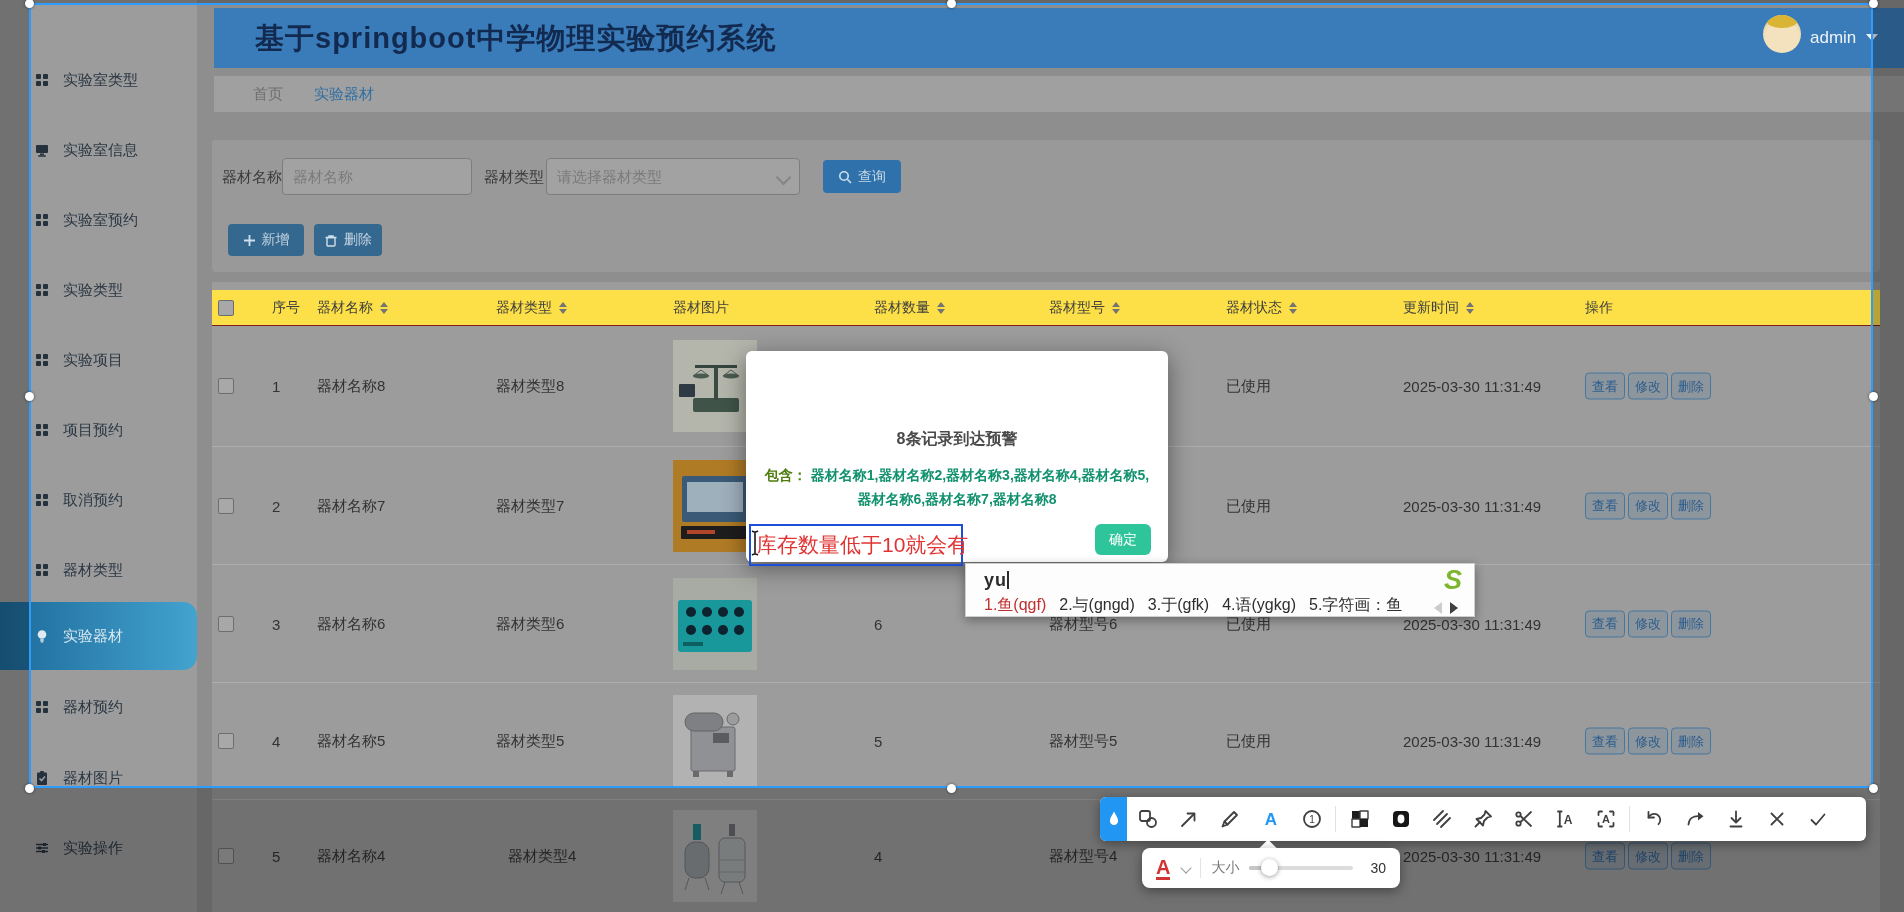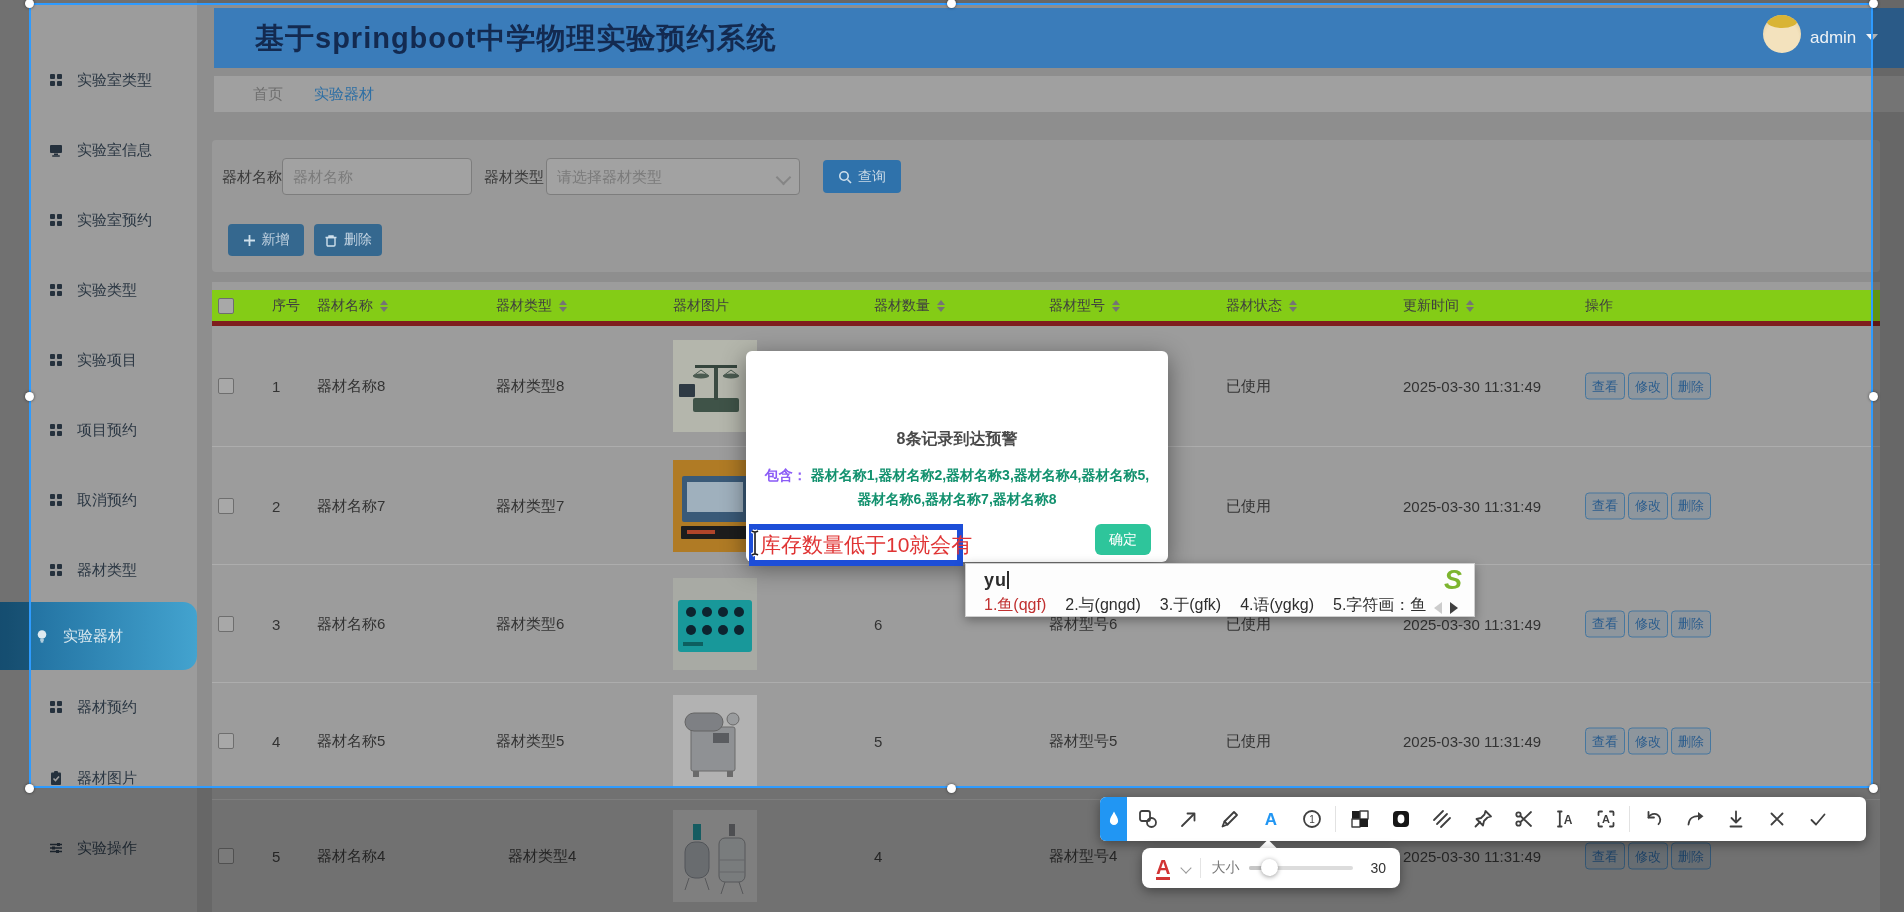--- a/index.html
+++ b/index.html
@@ -2,21 +2,21 @@
 <html><head>
 <meta charset="utf-8">
 <style>
   html,body{margin:0;padding:0;background:#555;}
   .screen{position:relative;width:1904px;height:912px;overflow:hidden;background:#8e8e8e;
           font-family:"Liberation Sans","DejaVu Sans",sans-serif;}
   .abs{position:absolute;}
   
   .sidebar{left:0;top:0;width:197px;height:912px;background:#9c9c9c;}
   .sb-item{position:absolute;left:0;width:197px;height:24px;display:flex;align-items:center;gap:13px;
-           padding-left:48px;box-sizing:border-box;color:#2b3743;font-size:15px;cursor:pointer;}
+           padding-left:34px;box-sizing:border-box;color:#2b3743;font-size:15px;cursor:pointer;}
   .sb-active{position:absolute;left:0;top:602px;width:197px;height:68px;border-radius:0 14px 14px 0;
              background:linear-gradient(90deg,#1d6a9a,#43a3cf);display:flex;align-items:center;gap:13px;
              padding-left:34px;box-sizing:border-box;color:#d9e8ef;font-size:15px;}
   
   .header{left:214px;top:8px;width:1690px;height:60px;background:#3a7cba;}
   .h-title{left:255px;top:19px;font-size:29px;font-weight:bold;color:#132a50;letter-spacing:1px;}
   .avatar{left:1763px;top:15px;width:38px;height:38px;border-radius:50%;overflow:hidden;
           background:radial-gradient(circle at 50% 62%,#f3e2bd 55%,#dcc089 100%);cursor:pointer;}
   .avatar:before{content:"";position:absolute;left:3px;top:-3px;width:32px;height:16px;border-radius:50%;
                  background:#d9b435;}
@@ -37,61 +37,61 @@
   .chev{width:9px;height:9px;border-right:2px solid #858585;border-bottom:2px solid #858585;
         transform:rotate(45deg);}
   .btn-q{left:823px;top:160px;width:78px;height:33px;background:#2f72ab;border:none;border-radius:4px;
          color:#c9d9e6;font-size:14px;display:flex;align-items:center;justify-content:center;gap:6px;cursor:pointer;font-family:inherit;}
   .btn-add{left:228px;top:224px;width:76px;height:32px;}
   .btn-del{left:314px;top:224px;width:68px;height:32px;}
   .btn-blue{position:absolute;background:#35688f;border:none;border-radius:4px;color:#c4d4e2;font-size:14px;
             display:flex;align-items:center;justify-content:center;gap:6px;cursor:pointer;font-family:inherit;}
   
   .tcard{left:212px;top:282px;width:1668px;height:630px;background:#9c9c9c;}
-  .thead{left:212px;top:290px;width:1668px;height:36px;background:#84cc16;border-bottom:5px solid #7f1d1d;box-sizing:border-box;}
+  .thead{left:212px;top:290px;width:1668px;height:36px;background:#fde047;border-bottom:1px solid #7f1d1d;box-sizing:border-box;}
   .hcell{position:absolute;top:50%;transform:translateY(-50%);font-size:14px;color:#3f3f3f;display:flex;align-items:center;}
   .sort{display:inline-flex;flex-direction:column;gap:2px;margin-left:7px;}
   .sort i{width:0;height:0;border-left:4px solid transparent;border-right:4px solid transparent;}
   .sort .up{border-bottom:5px solid #747474;}
   .sort .dn{border-top:5px solid #747474;}
   .row{position:absolute;left:212px;width:1668px;border-bottom:1px solid #adadad;box-sizing:border-box;}
   .cell{position:absolute;top:50%;transform:translateY(-50%);}
   .t{font-size:15px;color:#333333;white-space:nowrap;}
   .cb{width:14px;height:14px;border:1px solid #6e6e6e;border-radius:2px;background:#a8a8a8;cursor:pointer;}
   .imgbox{width:84px;height:92px;overflow:hidden;cursor:pointer;}
   .act{position:absolute;top:50%;transform:translateY(-50%);width:40px;height:27px;border:1px solid #46779f;
        border-radius:4px;background:rgba(70,120,170,0.15);color:#2c5d8d;font-size:13px;cursor:pointer;font-family:inherit;padding:0;}
   
   .modal{left:746px;top:351px;width:422px;height:211px;background:#ffffff;border-radius:6px;z-index:20;
          box-shadow:0 6px 24px rgba(0,0,0,0.45);}
   .m-title{top:32px;width:100%;text-align:center;font-size:20px;font-weight:bold;color:#3d3d3d;}
   .m-sub{top:78px;width:100%;text-align:center;font-size:16px;font-weight:bold;color:#4a4a4a;}
   .m-inc{width:100%;text-align:center;font-size:14px;font-weight:bold;line-height:24px;}
-  .m-inc .lbl{color:#8b5cf6;}
+  .m-inc .lbl{color:#4d7c0f;}
   .m-inc .grn{color:#12916e;}
   .m-ok{left:349px;top:173px;width:56px;height:31px;background:#2ec59b;border:none;border-radius:6px;
         color:#ffffff;font-size:14px;cursor:pointer;font-family:inherit;}
   
   .dim{background:rgba(0,0,0,0.27);z-index:30;}
   .selrect{left:29px;top:3px;width:1844px;height:785px;border:2px solid #2e9bff;box-sizing:border-box;
            z-index:31;pointer-events:none;}
   .hdl{position:absolute;width:9px;height:9px;border-radius:50%;background:#ffffff;z-index:32;
        box-shadow:0 0 3px rgba(0,0,0,0.55);cursor:move;}
   
-  .redbox{left:749px;top:524px;width:214px;height:42px;border:6px solid #1d4ed8;box-sizing:border-box;z-index:40;
+  .redbox{left:749px;top:524px;width:214px;height:42px;border:2px solid #1d4ed8;box-sizing:border-box;z-index:40;
           display:flex;align-items:center;padding-left:5px;cursor:text;}
   .redtxt{font-size:21px;color:#e03434;white-space:nowrap;}
   .redcaret{display:inline-block;width:2px;height:26px;background:#e03434;margin-left:1px;}
   
   .ime{left:965px;top:563px;width:510px;height:54px;background:#fdfdfd;border:1px solid #cfcfcf;z-index:50;
        box-shadow:0 3px 10px rgba(0,0,0,0.35);box-sizing:border-box;}
   .ime-py{left:18px;top:6px;font-size:18px;font-weight:bold;color:#2c2c2c;letter-spacing:1px;}
   .ime-caret{display:inline-block;width:2px;height:18px;background:#2c2c2c;vertical-align:-3px;}
   .ime-logo{left:478px;top:1px;font-size:27px;font-weight:900;color:#7db52f;font-style:italic;}
-  .ime-cands{left:18px;top:31px;display:flex;gap:19px;font-size:16px;color:#2e2e2e;white-space:nowrap;}
+  .ime-cands{left:18px;top:31px;display:flex;gap:13px;font-size:16px;color:#2e2e2e;white-space:nowrap;}
   .ime-c1{color:#c03030;}
   .tri-l{left:468px;top:38px;width:0;height:0;border-top:6px solid transparent;border-bottom:6px solid transparent;
          border-right:8px solid #cccccc;cursor:pointer;}
   .tri-r{left:484px;top:38px;width:0;height:0;border-top:6px solid transparent;border-bottom:6px solid transparent;
          border-left:8px solid #3f3f3f;cursor:pointer;}
   
   .tbar{left:1100px;top:797px;width:766px;height:44px;background:#ffffff;border-radius:6px;z-index:55;
         box-shadow:0 3px 12px rgba(0,0,0,0.4);display:flex;align-items:center;}
   .tlead{width:27px;height:44px;border-radius:6px 0 0 6px;background:#2196f3;display:flex;align-items:center;
          justify-content:center;flex:0 0 auto;}

